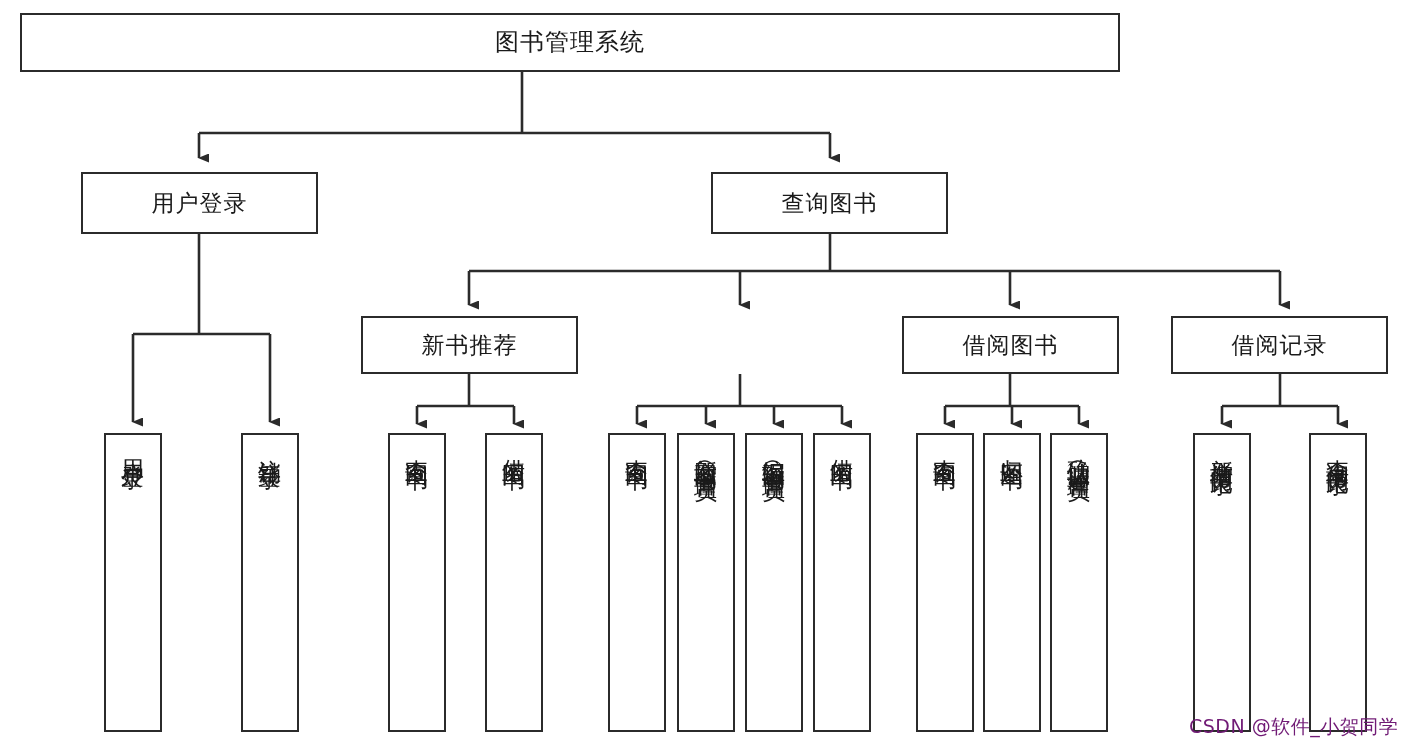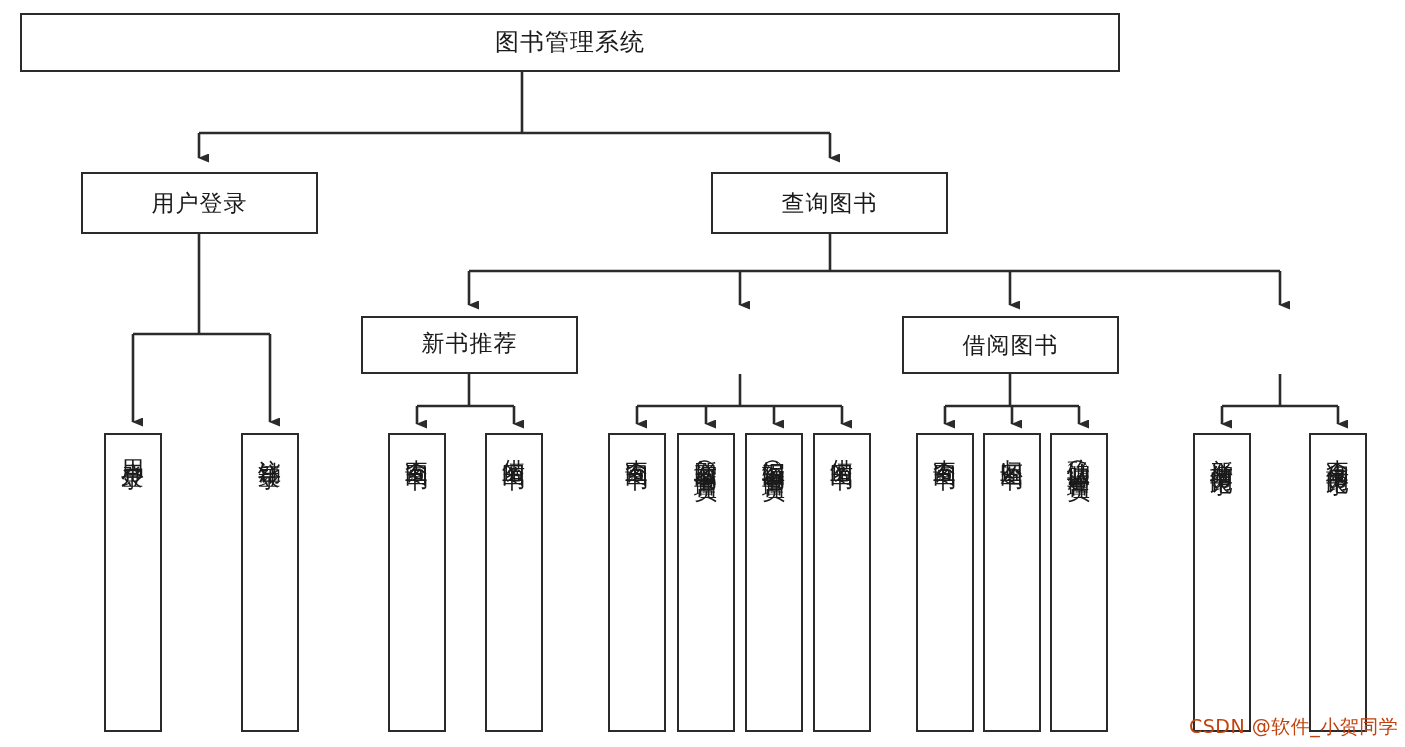--- a/index.html
+++ b/index.html
@@ -64,21 +64,21 @@
     font-size: 23px;
     line-height: 1.05;
     letter-spacing: 3px;
     max-height: 282px;
   }
   #watermark {
     position: absolute;
     left: 1189px;
     top: 714px;
     font-size: 19px;
-    color: #c2410c;
+    color: #701a75;
     letter-spacing: 0.5px;
     z-index: 5;
     white-space: nowrap;
     font-family: "DejaVu Sans", "Liberation Sans", sans-serif;
   }
 </style>
 </head>
 <body>
 
 <div id="diagram-root">
@@ -137,26 +137,29 @@
     <span class="node-label">图书管理系统</span>
   </div>
 
   <div class="node h" style="left:81px; top:172px; width:237px; height:62px;">
     <span class="node-label">用户登录</span>
   </div>
   <div class="node h" style="left:711px; top:172px; width:237px; height:62px;">
     <span class="node-label">查询图书</span>
   </div>
 
-  <div class="node h" style="left:361px; top:316px; width:217px; height:58px;font-family:Liberation Mono, monospace;">
+  <div class="node h" style="left:361px; top:316px; width:217px; height:58px;">
     <span class="node-label">新书推荐</span>
   </div>
   <div class="node h" style="left:902px; top:316px; width:217px; height:58px;">
     <span class="node-label">借阅图书</span>
   </div>
+  <div class="node h" style="left:1171px; top:316px; width:217px; height:58px;">
+    <span class="node-label">借阅记录</span>
+  </div>
 
   <div class="node v" style="left:104px; top:433px; width:58px; height:299px;">
     <span class="node-label">用户登录</span>
   </div>
   <div class="node v" style="left:241px; top:433px; width:58px; height:299px;">
     <span class="node-label">注销登录</span>
   </div>
 
   <div class="node v" style="left:388px; top:433px; width:58px; height:299px;">
     <span class="node-label">查询图书</span>

